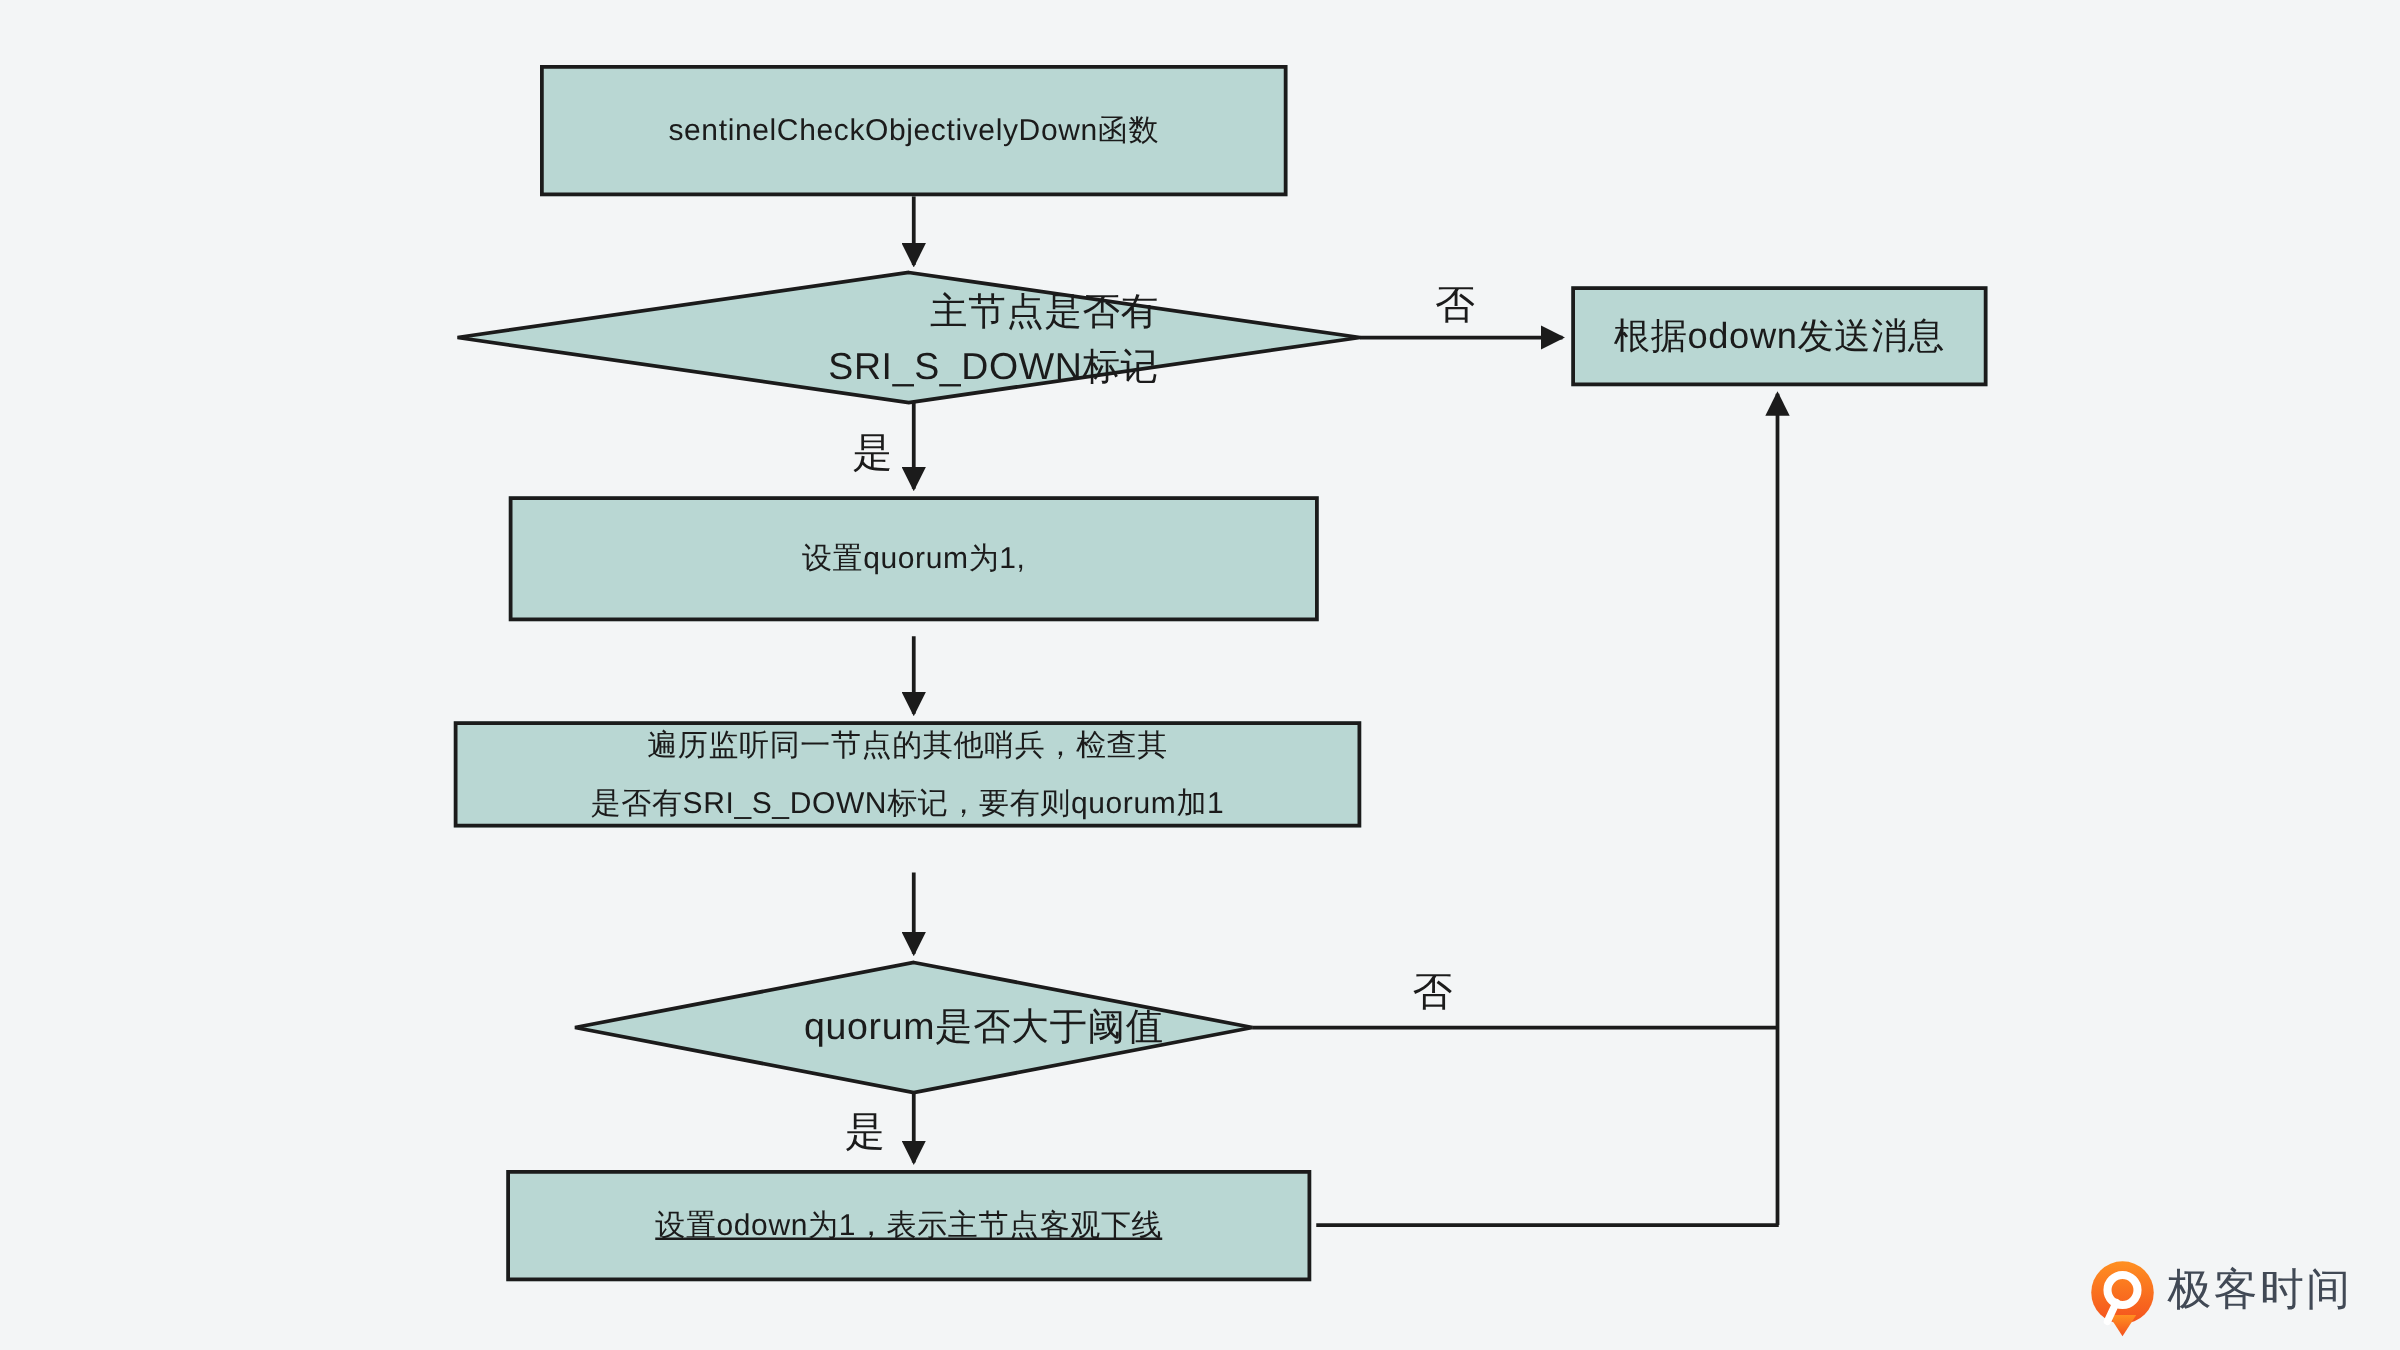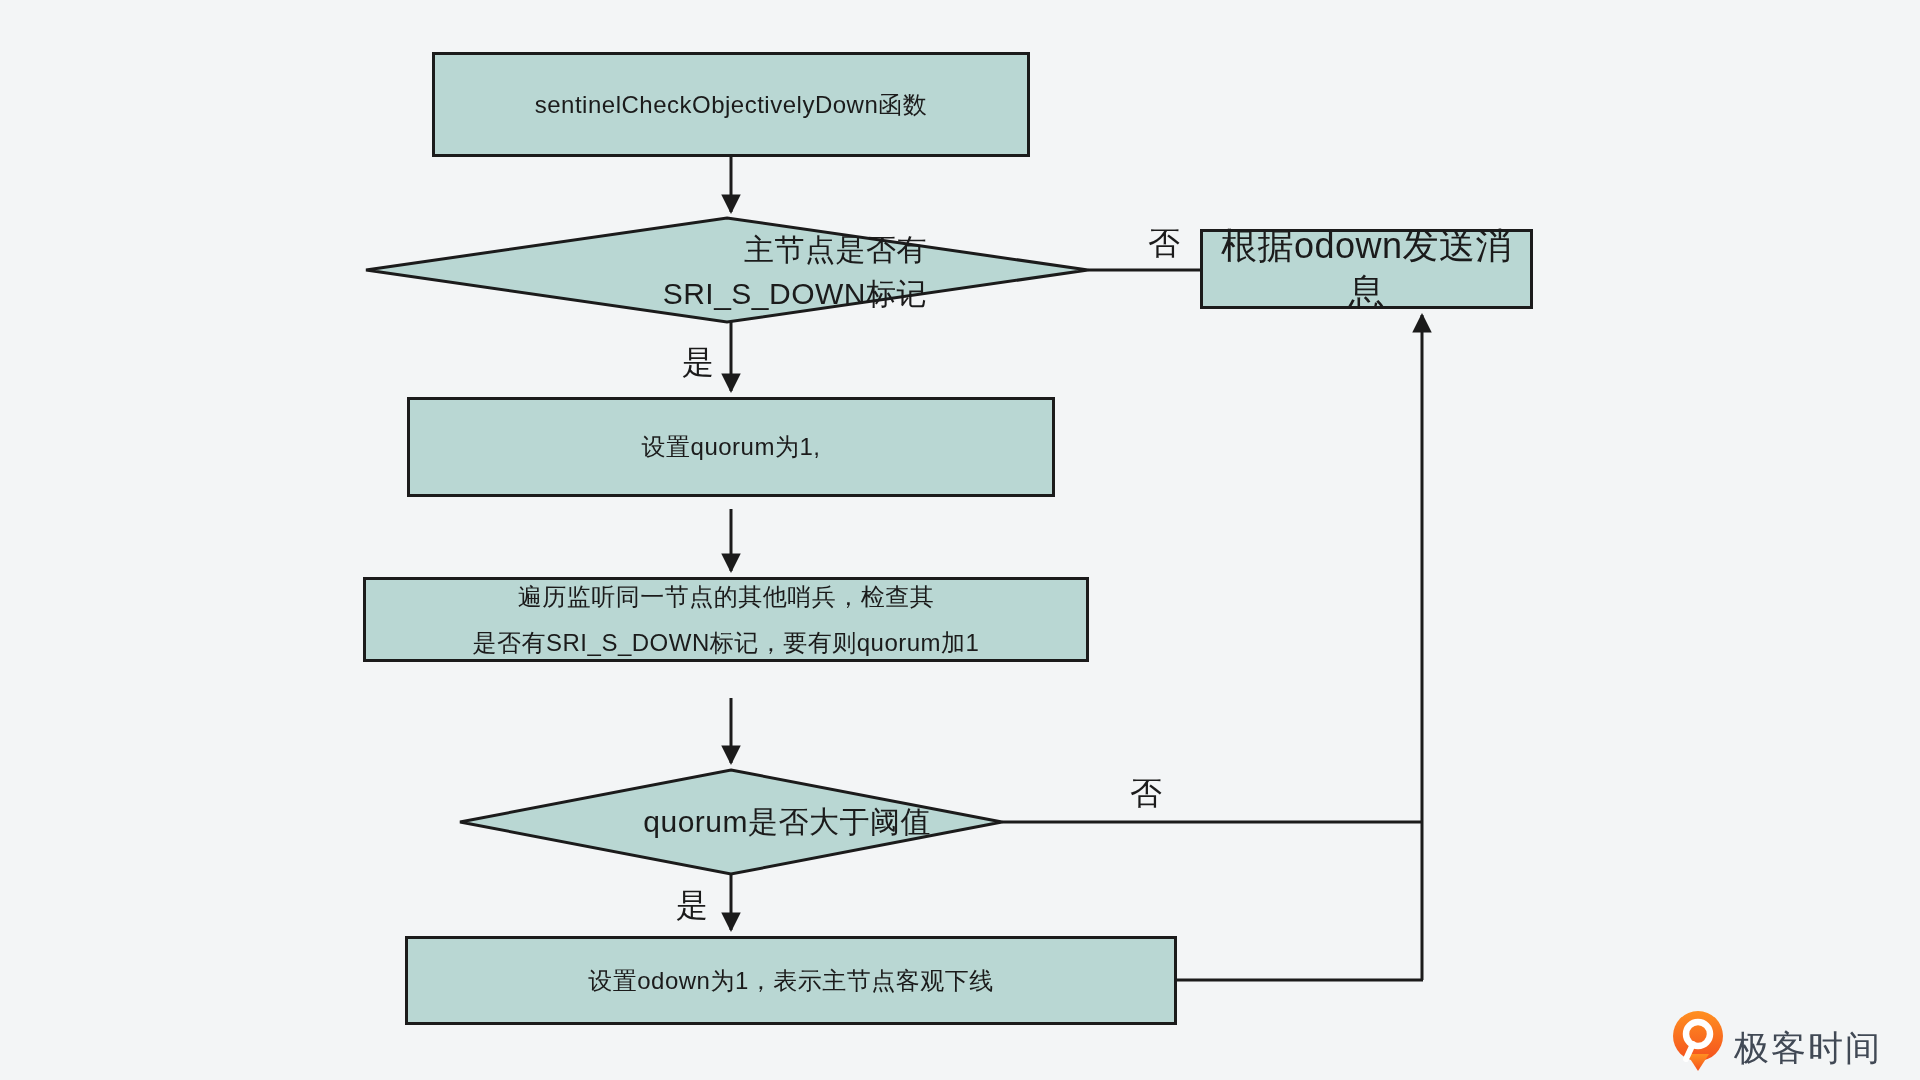--- a/index.html
+++ b/index.html
@@ -28,21 +28,21 @@
   .diamond-shape{fill:var(--node-fill);stroke:var(--node-border);stroke-width:3;}
   .wire{stroke:var(--node-border);stroke-width:3;fill:none;}
   .arrowhead{fill:var(--node-border);}
   .diamond-label{
     position:absolute;display:flex;flex-direction:column;align-items:flex-end;justify-content:center;
     font-size:30px;line-height:44px;text-align:center;letter-spacing:.5px;
   }
   .edge-label{position:absolute;font-size:32px;letter-spacing:1px;}
   #logo{
     position:absolute;left:1672px;top:1008px;height:64px;
-    display:flex;align-items:flex-end;gap:10px;
+    display:flex;align-items:flex-start;gap:10px;
   }
   #logo-text{font-size:35px;font-weight:500;color:var(--logo-text);letter-spacing:2px;}
 </style>
 </head>
 <body>
 
 <div id="stage">
 
   <svg id="wires" viewBox="0 0 1920 1080">
     <defs>
@@ -71,38 +71,38 @@
 
   <div class="node" style="left:432px;top:52px;width:598px;height:105px;">
     <div>sentinelCheckObjectivelyDown函数</div>
   </div>
 
   <div class="diamond-label" style="left:527px;top:226px;width:400px;height:92px;">
     <div>主节点是否有</div>
     <div>SRI_S_DOWN标记</div>
   </div>
 
-  <div class="node" style="left:1200px;top:229px;width:333px;height:80px;font-size:36px;">
+  <div class="node" style="left:1257px;top:229px;width:333px;height:80px;font-size:29px;">
     <div>根据odown发送消息</div>
   </div>
 
   <div class="node" style="left:407px;top:397px;width:648px;height:100px;">
     <div>设置quorum为1,</div>
   </div>
 
   <div class="node" style="left:363px;top:577px;width:726px;height:85px;">
     <div>遍历监听同一节点的其他哨兵，检查其</div>
     <div>是否有SRI_S_DOWN标记，要有则quorum加1</div>
   </div>
 
   <div class="diamond-label" style="left:531px;top:800px;width:400px;height:44px;">
     <div>quorum是否大于阈值</div>
   </div>
 
-  <div class="node" style="left:405px;top:936px;width:772px;height:89px;">
+  <div class="node" style="left:405px;top:936px;width:644px;height:89px;text-decoration:underline;">
     <div>设置odown为1，表示主节点客观下线</div>
   </div>
 
   <div class="edge-label" style="left:1148px;top:222px;">否</div>
   <div class="edge-label" style="left:682px;top:341px;">是</div>
   <div class="edge-label" style="left:1130px;top:772px;">否</div>
   <div class="edge-label" style="left:676px;top:884px;">是</div>
 
   <div id="logo">
     <svg width="52" height="62" viewBox="0 0 52 62">

